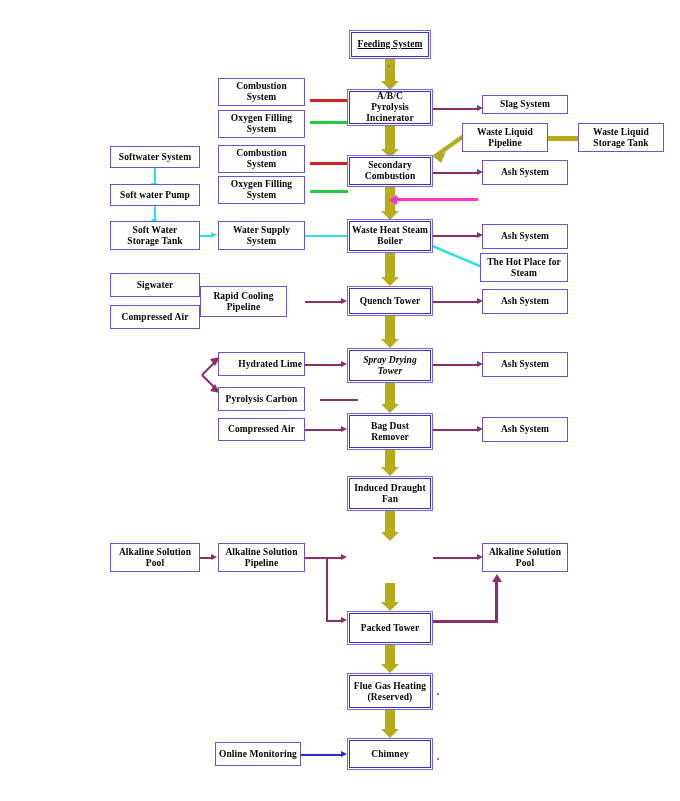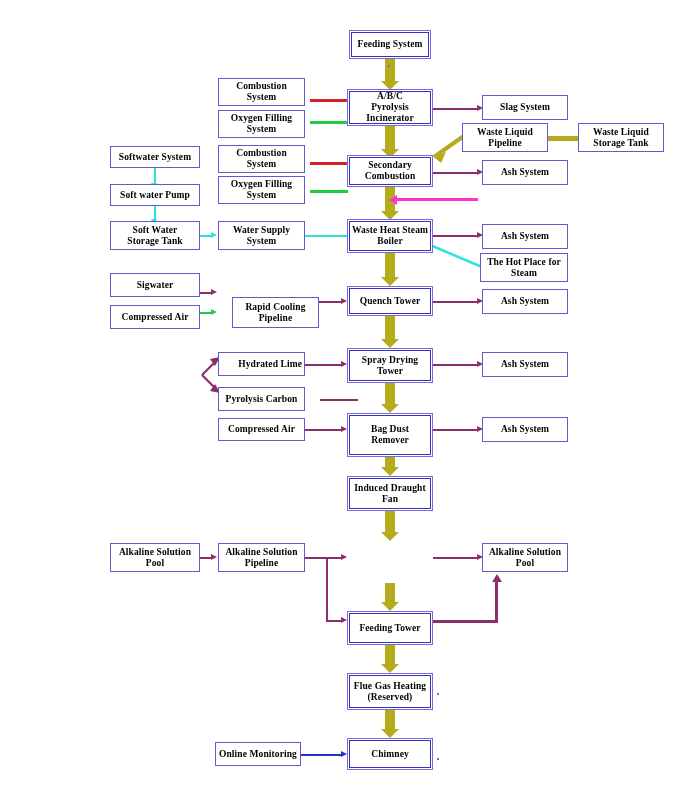--- a/index.html
+++ b/index.html
@@ -194,46 +194,46 @@
   <div class="ln h thin" style="left:433px;top:557px;width:45px;border-color:#8b2f6b;"></div>
   <div class="ah r sm" style="left:477px;top:554px;color:#8b2f6b;"></div>
 
   <div class="ln h thin" style="left:433px;top:620px;width:65px;border-color:#8b2f6b;border-top-width:3px;"></div>
   <div class="ln v thin" style="left:495px;top:582px;height:40px;border-color:#8b2f6b;border-left-width:3px;"></div>
   <div class="ah u" style="left:492px;top:574px;color:#8b2f6b;"></div>
 
   <div class="ln h thin" style="left:300px;top:754px;width:42px;border-color:#2233cc;"></div>
   <div class="ah r sm" style="left:341px;top:751px;color:#2233cc;"></div>
 
-  <div class="box dbl" style="left:349px;top:30px;width:82px;height:29px;">
+  <div class="box dbl" style="left:349px;top:30px;width:82px;height:29px;text-decoration:underline;">
     <span class="t">Feeding System</span>
   </div>
   <div class="box dbl" style="left:347px;top:89px;width:86px;height:37px;">
     <span class="t">A/B/C<br>Pyrolysis Incinerator</span>
   </div>
   <div class="box dbl" style="left:347px;top:155px;width:86px;height:32px;">
     <span class="t">Secondary<br>Combustion</span>
   </div>
   <div class="box dbl" style="left:347px;top:219px;width:86px;height:34px;">
     <span class="t">Waste Heat Steam<br>Boiler</span>
   </div>
   <div class="box dbl" style="left:347px;top:286px;width:86px;height:30px;">
     <span class="t">Quench Tower</span>
   </div>
-  <div class="box dbl" style="left:347px;top:348px;width:86px;height:35px;">
+  <div class="box dbl" style="left:347px;top:348px;width:86px;height:35px;font-style:italic;">
     <span class="t">Spray Drying<br>Tower</span>
   </div>
-  <div class="box dbl" style="left:347px;top:413px;width:86px;height:44px;">
+  <div class="box dbl" style="left:347px;top:413px;width:86px;height:37px;">
     <span class="t">Bag Dust<br>Remover</span>
   </div>
   <div class="box dbl" style="left:347px;top:476px;width:86px;height:35px;">
     <span class="t">Induced Draught<br>Fan</span>
   </div>
   <div class="box dbl" style="left:347px;top:611px;width:86px;height:34px;">
-    <span class="t">Feeding Tower</span>
+    <span class="t">Packed Tower</span>
   </div>
   <div class="box dbl" style="left:347px;top:673px;width:86px;height:37px;">
     <span class="t">Flue Gas Heating<br>(Reserved)</span>
   </div>
   <div class="box dbl" style="left:347px;top:738px;width:86px;height:32px;">
     <span class="t">Chimney</span>
   </div>
 
   <div class="box" style="left:218px;top:78px;width:87px;height:28px;">
     <span class="t">Combustion<br>System</span>
@@ -255,21 +255,21 @@
   </div>
   <div class="box" style="left:110px;top:221px;width:90px;height:29px;">
     <span class="t">Soft Water<br>Storage Tank</span>
   </div>
   <div class="box" style="left:218px;top:221px;width:87px;height:29px;">
     <span class="t">Water Supply<br>System</span>
   </div>
   <div class="box" style="left:110px;top:273px;width:90px;height:24px;">
     <span class="t">Sigwater</span>
   </div>
-  <div class="box" style="left:232px;top:286px;width:87px;height:31px;margin-top:11px;">
+  <div class="box" style="left:200px;top:286px;width:87px;height:31px;">
     <span class="t">Rapid Cooling<br>Pipeline</span>
   </div>
   <div class="box" style="left:110px;top:305px;width:90px;height:24px;">
     <span class="t">Compressed Air</span>
   </div>
   <div class="box" style="left:218px;top:352px;width:87px;height:24px;justify-content:flex-end;">
     <span class="t">Hydrated Lime</span>
   </div>
   <div class="box" style="left:218px;top:387px;width:87px;height:24px;">
     <span class="t">Pyrolysis Carbon</span>
@@ -280,21 +280,21 @@
   <div class="box" style="left:110px;top:543px;width:90px;height:29px;">
     <span class="t">Alkaline Solution<br>Pool</span>
   </div>
   <div class="box" style="left:218px;top:543px;width:87px;height:29px;">
     <span class="t">Alkaline Solution<br>Pipeline</span>
   </div>
   <div class="box" style="left:215px;top:742px;width:86px;height:24px;">
     <span class="t">Online Monitoring</span>
   </div>
 
-  <div class="box" style="left:482px;top:95px;width:86px;height:25px;">
+  <div class="box" style="left:482px;top:95px;width:86px;height:19px;">
     <span class="t">Slag System</span>
   </div>
   <div class="box" style="left:462px;top:123px;width:86px;height:29px;">
     <span class="t">Waste Liquid<br>Pipeline</span>
   </div>
   <div class="box" style="left:578px;top:123px;width:86px;height:29px;">
     <span class="t">Waste Liquid<br>Storage Tank</span>
   </div>
   <div class="box" style="left:482px;top:160px;width:86px;height:25px;">
     <span class="t">Ash System</span>

